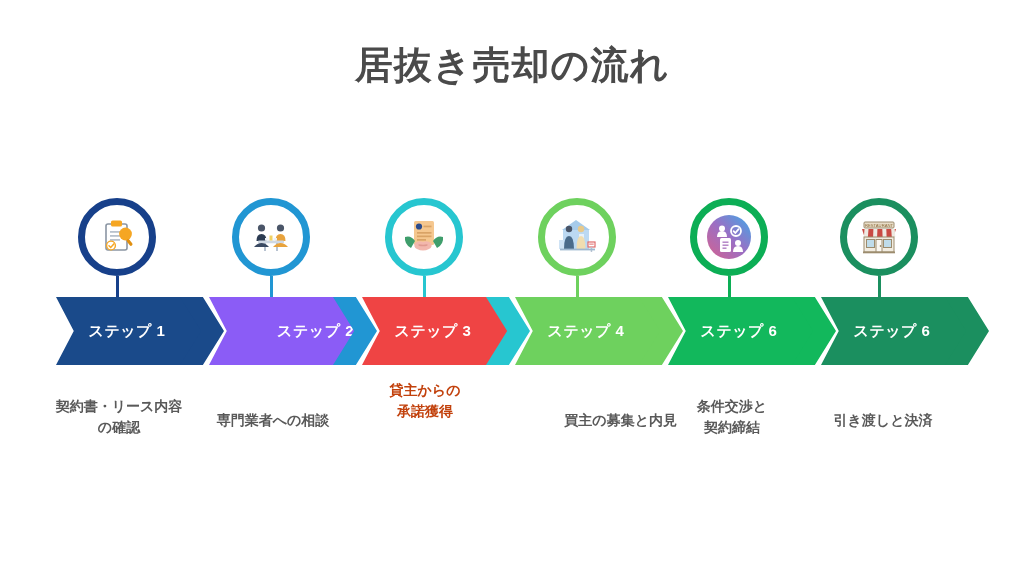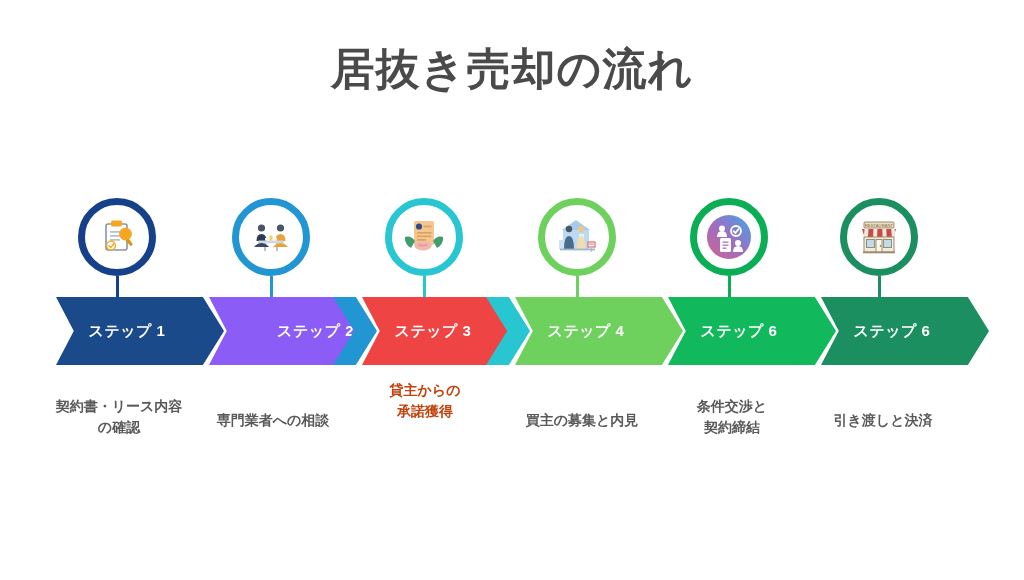--- a/index.html
+++ b/index.html
@@ -7,21 +7,21 @@
     width:1024px;height:580px;
     background:#ffffff;
     font-family:"Liberation Sans","DejaVu Sans",sans-serif;
     overflow:hidden;
     position:relative;
   }
   #page-title{
     position:absolute;
     top:40px;left:0;width:1024px;
     text-align:center;
-    font-size:44px;
+    font-size:38px;
     font-weight:bold;
     color:#4a4a4a;
     letter-spacing:1px;
   }
   
   .icon-row{
     position:absolute;
     top:198px;left:0;width:1024px;height:80px;
   }
   .icon-node{
@@ -267,21 +267,21 @@
   <div>契約書・リース内容</div>
   <div>の確認</div>
 </div>
 <div class="caption" style="left: 178px; top: 410px; width: 190px; color: rgb(89, 89, 89);">
   <div>専門業者への相談</div>
 </div>
 <div class="caption" style="left: 330px; top: 380px; width: 190px; color: #c2410c;">
   <div>貸主からの</div>
   <div>承諾獲得</div>
 </div>
-<div class="caption" style="left: 487px; top: 410px; width: 190px; color: rgb(89, 89, 89);">
+<div class="caption" style="left: 487px; top: 410px; width: 190px; color: rgb(89, 89, 89); text-align: right;">
   <div>買主の募集と内見</div>
 </div>
 <div class="caption" style="left: 637px; top: 396px; width: 190px; color: rgb(89, 89, 89);">
   <div>条件交渉と</div>
   <div>契約締結</div>
 </div>
 <div class="caption" style="left: 788px; top: 410px; width: 190px; color: rgb(89, 89, 89);">
   <div>引き渡しと決済</div>
 </div>
 

